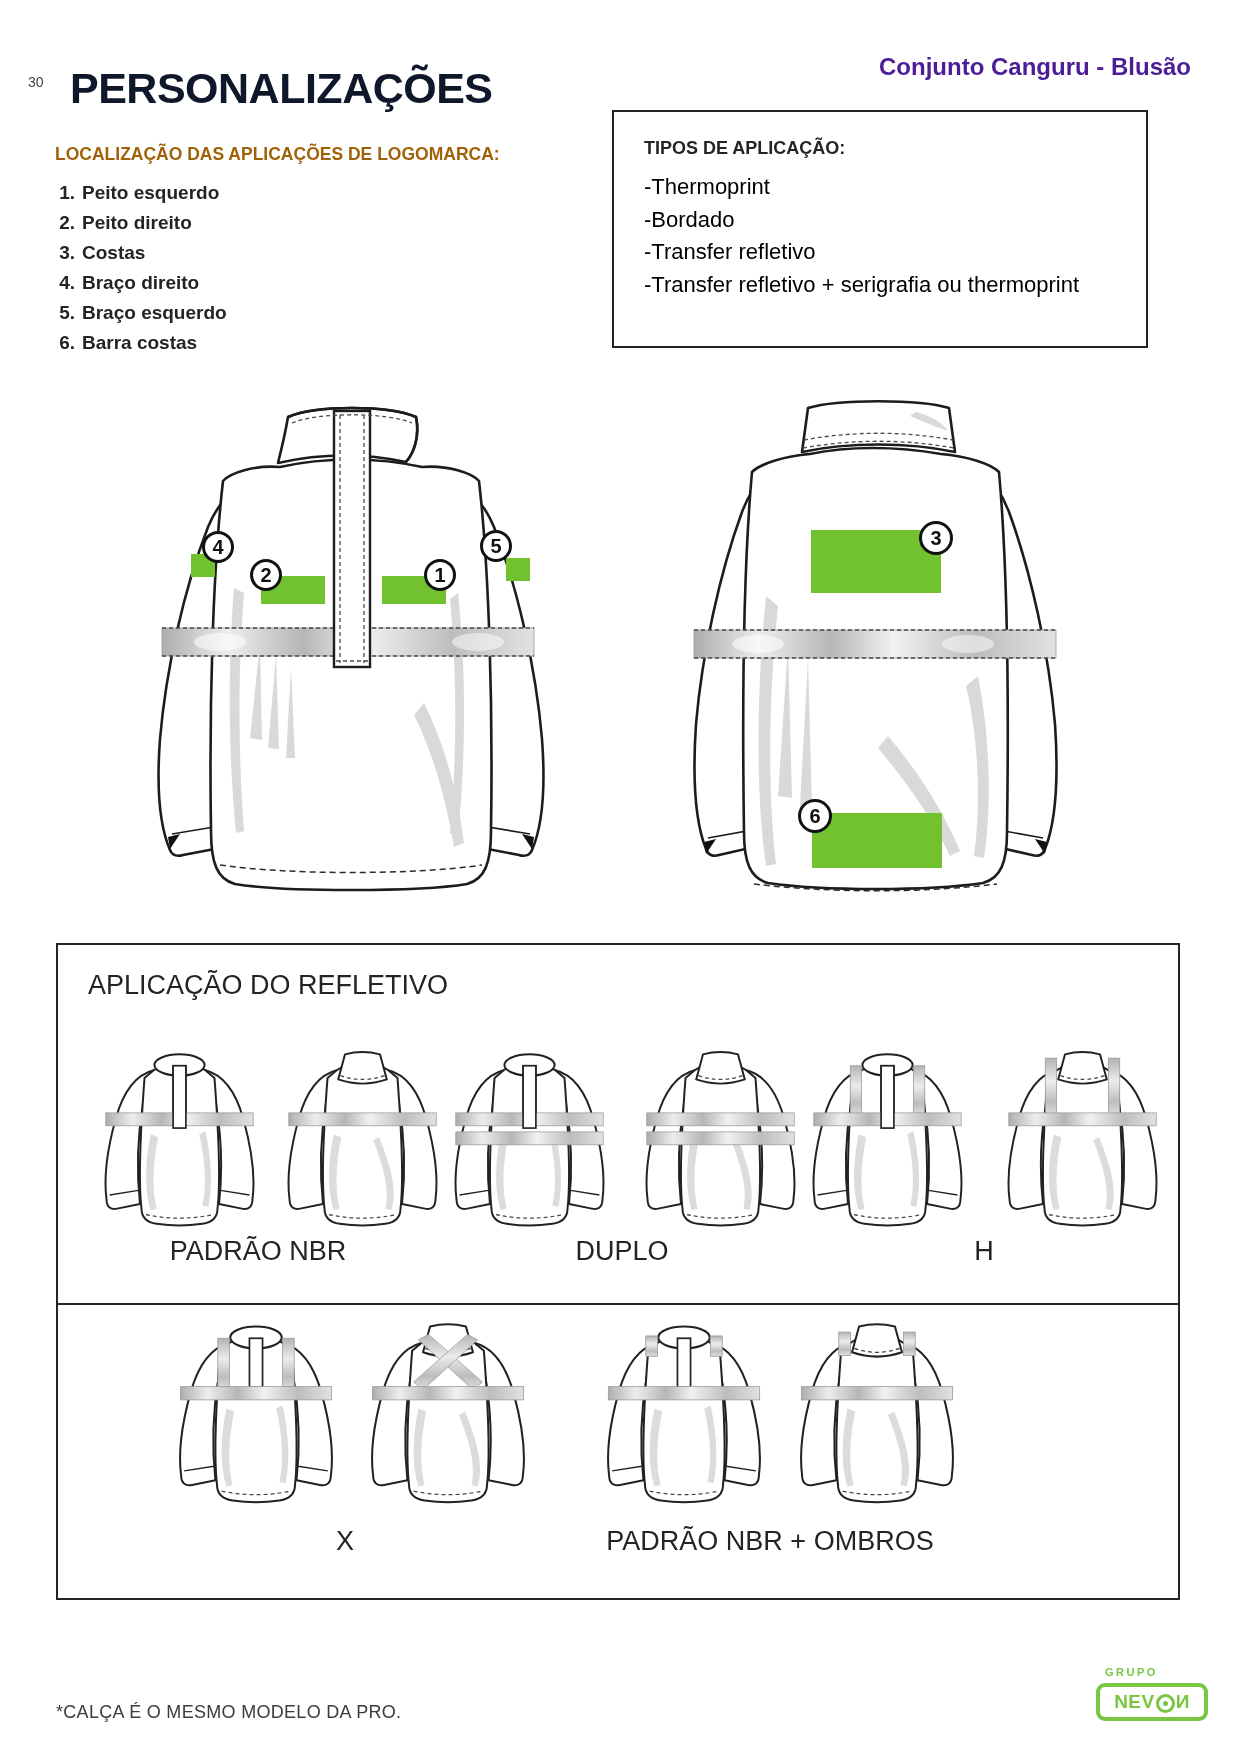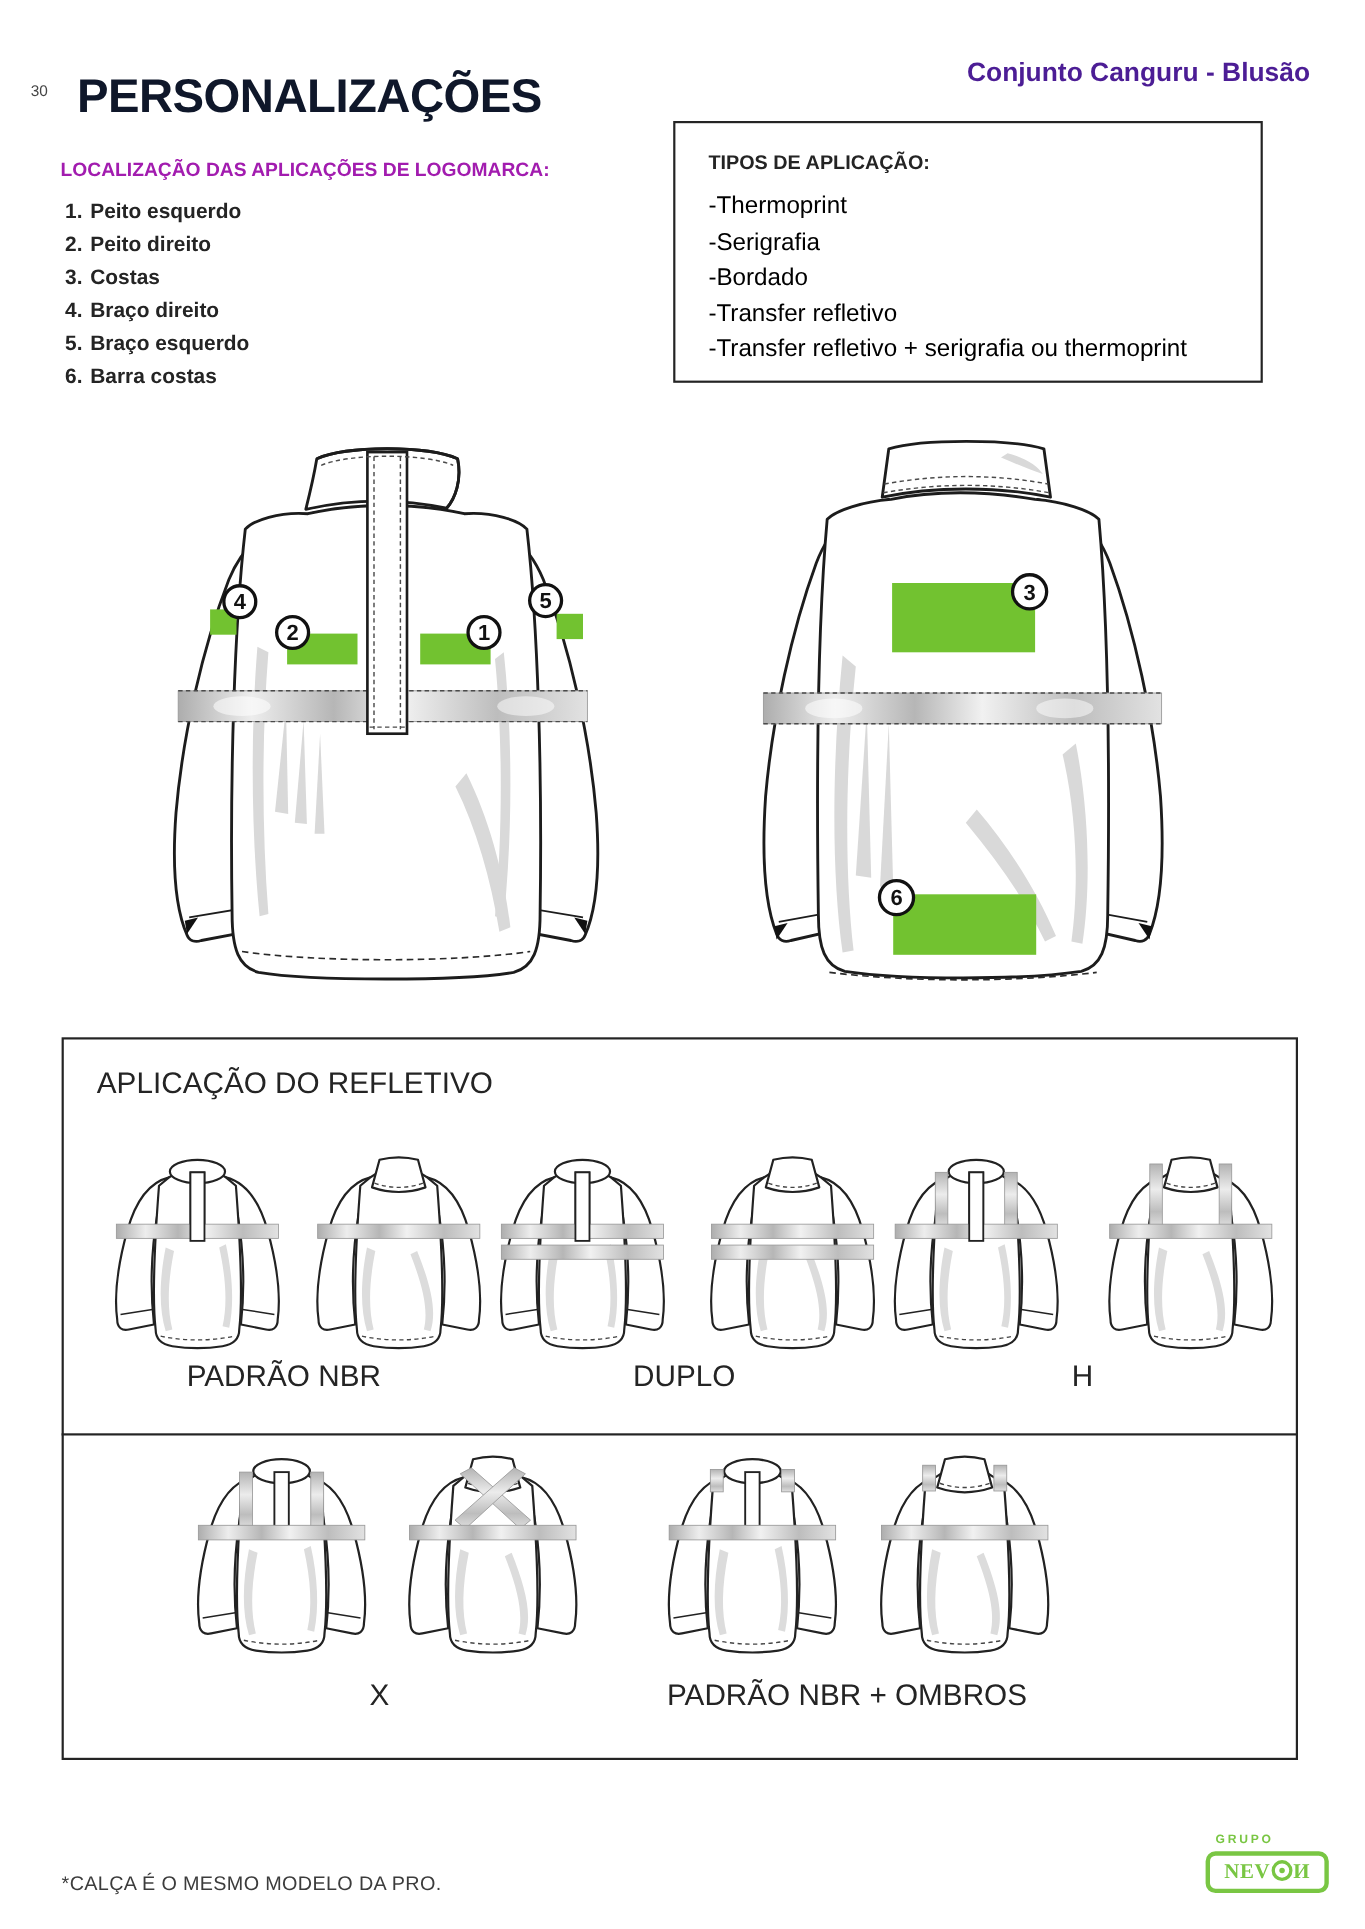--- a/index.html
+++ b/index.html
@@ -5,21 +5,21 @@
   html,body{margin:0;padding:0;background:#ffffff;}
   #canvas{
     position:relative;width:1241px;height:1754px;background:#fff;overflow:hidden;
     font-family:"Liberation Sans","DejaVu Sans",sans-serif;color:#1e1e1e;
   }
   .abs{position:absolute;}
   
   .page-num{left:28px;top:30px;font-size:14px;color:#444;margin-top:44px;}
   .main-title{left:70px;top:64px;font-size:43px;font-weight:700;letter-spacing:-0.5px;color:#0f172a;margin:0;}
   .product-title{left:690px;top:53px;width:501px;text-align:right;font-size:24px;font-weight:700;color:#4c1d95;}
-  .loc-heading{left:55px;top:144px;font-size:17.5px;font-weight:700;color:#a21caf;}
+  .loc-heading{left:55px;top:144px;font-size:17.5px;font-weight:700;color:#a16207;}
   .loc-list{left:55px;top:178px;}
   .loc-item{display:flex;gap:7px;height:30px;align-items:center;font-size:19px;font-weight:600;color:#242424;}
   .loc-item .num{min-width:20px;text-align:right;}
   
   .tipos-box{left:612px;top:110px;width:536px;height:238px;border:2px solid #242424;box-sizing:border-box;padding:26px 20px 0 30px;}
   .tipos-heading{font-size:18px;font-weight:700;color:#242424;margin-bottom:12px;}
   .tipos-item{font-size:22px;font-weight:500;color:#000000;line-height:32.5px;}
   
   svg.jacket{position:absolute;overflow:visible;}
   .ln{fill:#ffffff;stroke:#1c1c1c;stroke-width:2.6;stroke-linejoin:round;}
@@ -42,21 +42,21 @@
   .mthin{fill:none;stroke:#222222;stroke-width:0.9;}
   .msh{fill:#dcdcdc;}
   .mband{fill:url(#reflG);stroke:#999999;stroke-width:0.5;}
   .mstrap{fill:url(#reflGv);stroke:#999999;stroke-width:0.5;}
   .variant-label{position:absolute;text-align:center;font-size:27px;font-weight:400;color:#242424;}
   
   .footnote{left:56px;top:1702px;font-size:18px;color:#3c3c3c;letter-spacing:0.3px;}
   .brand{left:1096px;top:1666px;width:114px;}
   .brand-group{font-size:11px;font-weight:700;letter-spacing:2.5px;color:#79C643;margin-left:9px;margin-bottom:5px;}
   .brand-box{width:112px;height:38px;border:4px solid #79C643;border-radius:9px;box-sizing:border-box;display:flex;align-items:center;justify-content:center;gap:1px;}
-  .brand-name{font-family:Liberation Serif, serif;font-size:19px;font-weight:700;color:#79C643;letter-spacing:0.5px;display:flex;align-items:flex-start;}
+  .brand-name{font-family:Liberation Sans, sans-serif;font-size:19px;font-weight:700;color:#79C643;letter-spacing:0.5px;display:flex;align-items:flex-end;}
   .o-dot{display:inline-block;width:13px;height:13px;border:3.5px solid #79C643;border-radius:50%;position:relative;margin:0 1px;}
   .o-dot::after{content:"";position:absolute;left:50%;top:50%;width:5px;height:5px;margin:-2.5px 0 0 -2.5px;background:#79C643;border-radius:50%;}
 </style>
 </head>
 <body>
 
 <svg width="0" height="0" style="position:absolute" aria-hidden="true">
   <defs>
     <linearGradient id="reflG" x1="0" y1="0" x2="1" y2="0">
       <stop offset="0" stop-color="#adadad"></stop>
@@ -134,21 +134,20 @@
       </div>
     <div class="loc-item">
         <span class="num">6.</span>
         <span>Barra costas</span>
       </div>
   </div>
 
   <div class="abs tipos-box">
     <div class="tipos-heading">TIPOS DE APLICAÇÃO:</div>
     <div class="tipos-item">-Thermoprint</div>
-    <div class="tipos-item">-Serigrafia</div>
     <div class="tipos-item">-Bordado</div>
     <div class="tipos-item">-Transfer refletivo</div>
     <div class="tipos-item">-Transfer refletivo + serigrafia ou thermoprint</div>
   </div>
 
   <svg class="jacket" style="left:128px;top:403px;width:420px;height:500px" viewBox="0 0 420 500">
 
     <path class="ln" d="M166,62 C120,68 94,90 80,124 C56,186 38,266 32,336 C28,390 32,424 42,447 C44,452 49,454 55,452 L118,440 C112,380 112,300 118,228 C121,184 129,147 139,121 Z"></path>
     <path class="ln" d="M280,62 C326,68 352,90 366,124 C390,186 408,266 414,336 C418,390 414,424 404,447 C402,452 397,454 391,452 L328,440 C334,380 334,300 328,228 C325,184 317,147 307,121 Z"></path>
     <path class="thin" d="M44,431 L116,419"></path>

